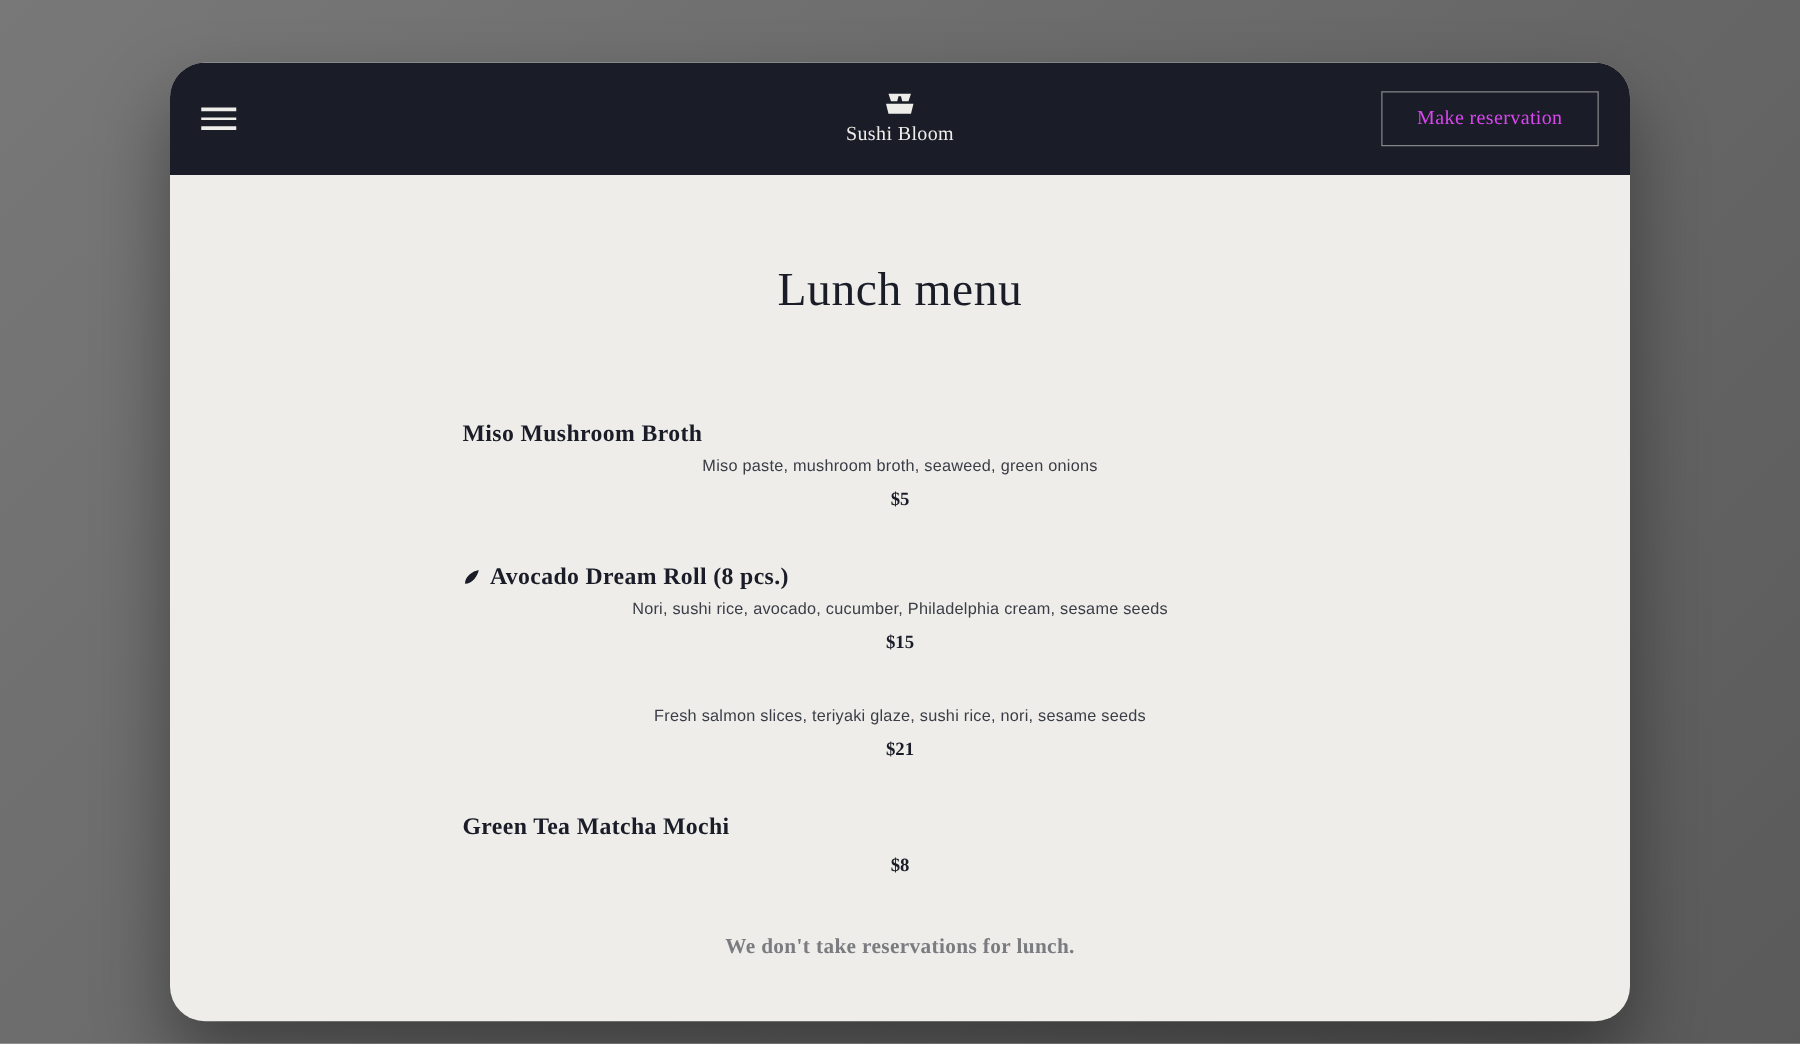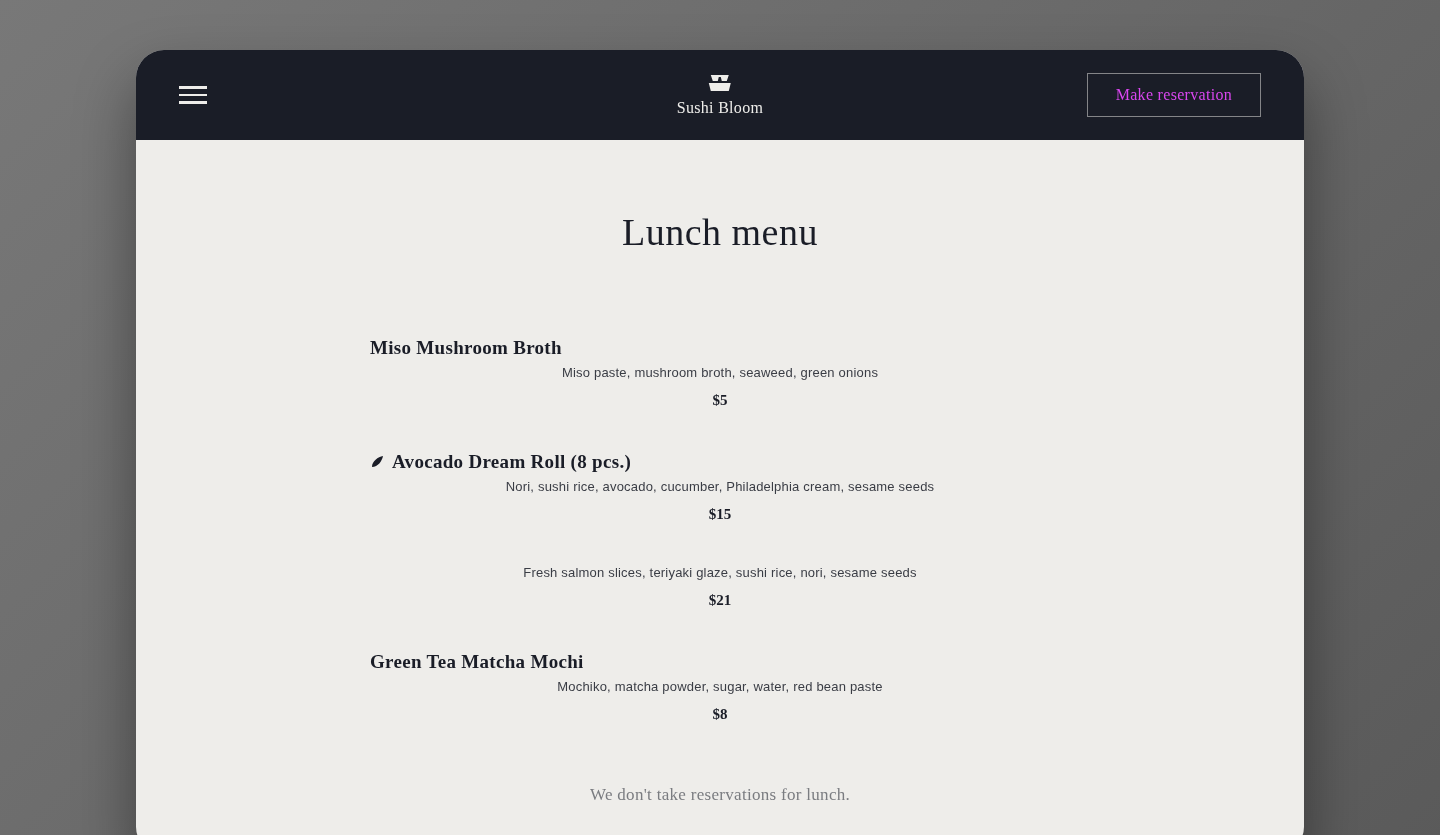--- a/index.html
+++ b/index.html
@@ -26,21 +26,21 @@
       overflow: hidden;
       box-shadow: 0 30px 60px rgba(0,0,0,0.4);
     }
     
     .header {
       background: #1a1d27;
       height: 90px;
       display: flex;
       align-items: center;
       justify-content: space-between;
-      padding: 0 43px;
+      padding: 0 25px;
       position: relative;
     }
     
     .hamburger {
       display: flex;
       flex-direction: column;
       gap: 5px;
       cursor: pointer;
       width: 28px;
     }
@@ -149,23 +149,23 @@
     }
     
     .item-price {
       font-size: 15px;
       font-weight: 600;
       color: #1a1d27;
       margin-top: 6px;
     }
     
     .footer-note {
-      margin-top: 62px;
+      margin-top: 45px;
       font-size: 17px;
-      font-weight: 400;
+      font-weight: 700;
       color: #7a7c80;
       letter-spacing: 0.3px;
     }
   </style>
 </head>
 <body>
 
 <div class="window">
 
   <div class="header">
@@ -218,21 +218,20 @@
 
       <div class="menu-item">
         <div class="item-desc">Fresh salmon slices, teriyaki glaze, sushi rice, nori, sesame seeds</div>
         <div class="item-price">$21</div>
       </div>
 
       <div class="menu-item">
         <div class="item-title-row">
           <div class="item-title">Green Tea Matcha Mochi</div>
         </div>
-        <div class="item-desc">Mochiko, matcha powder, sugar, water, red bean paste</div>
         <div class="item-price">$8</div>
       </div>
 
     </div>
 
     <div class="footer-note">We don't take reservations for lunch.</div>
 
   </div>
 
 </div>

